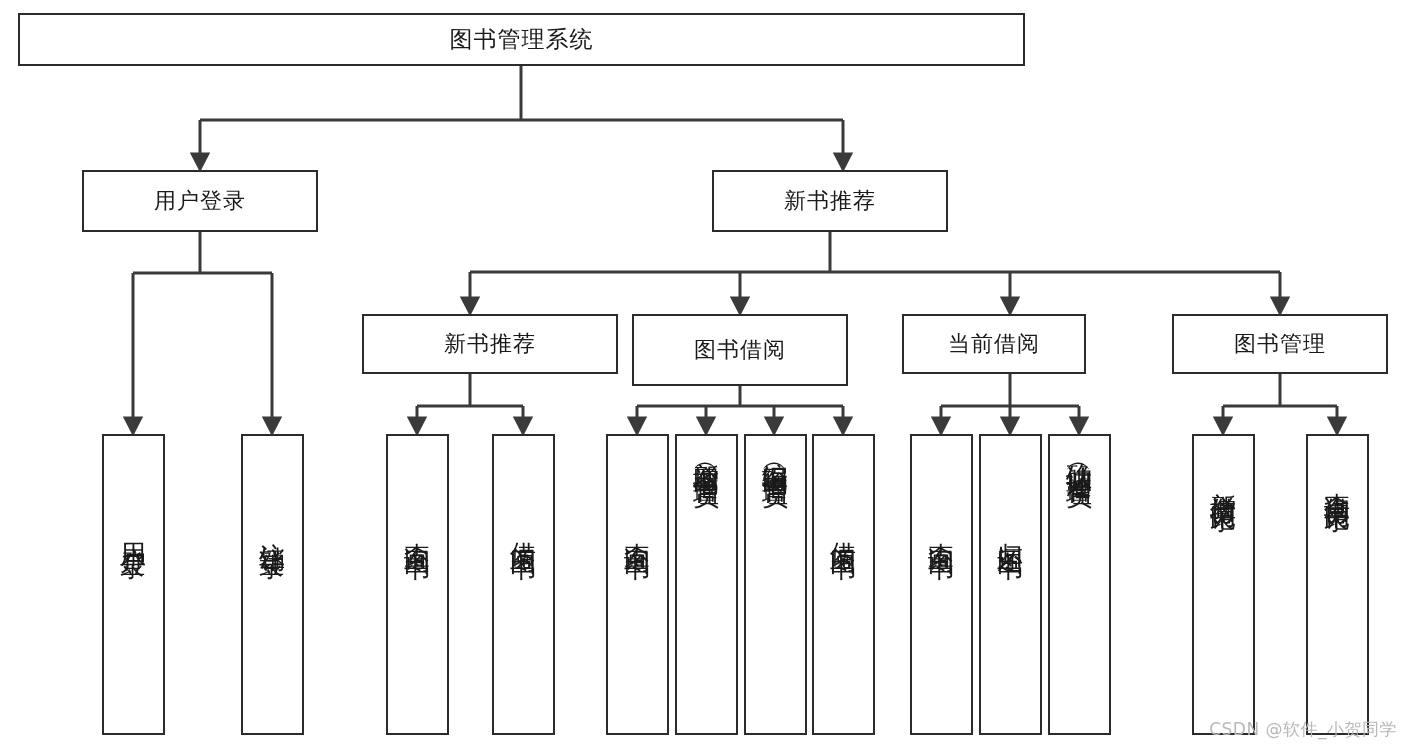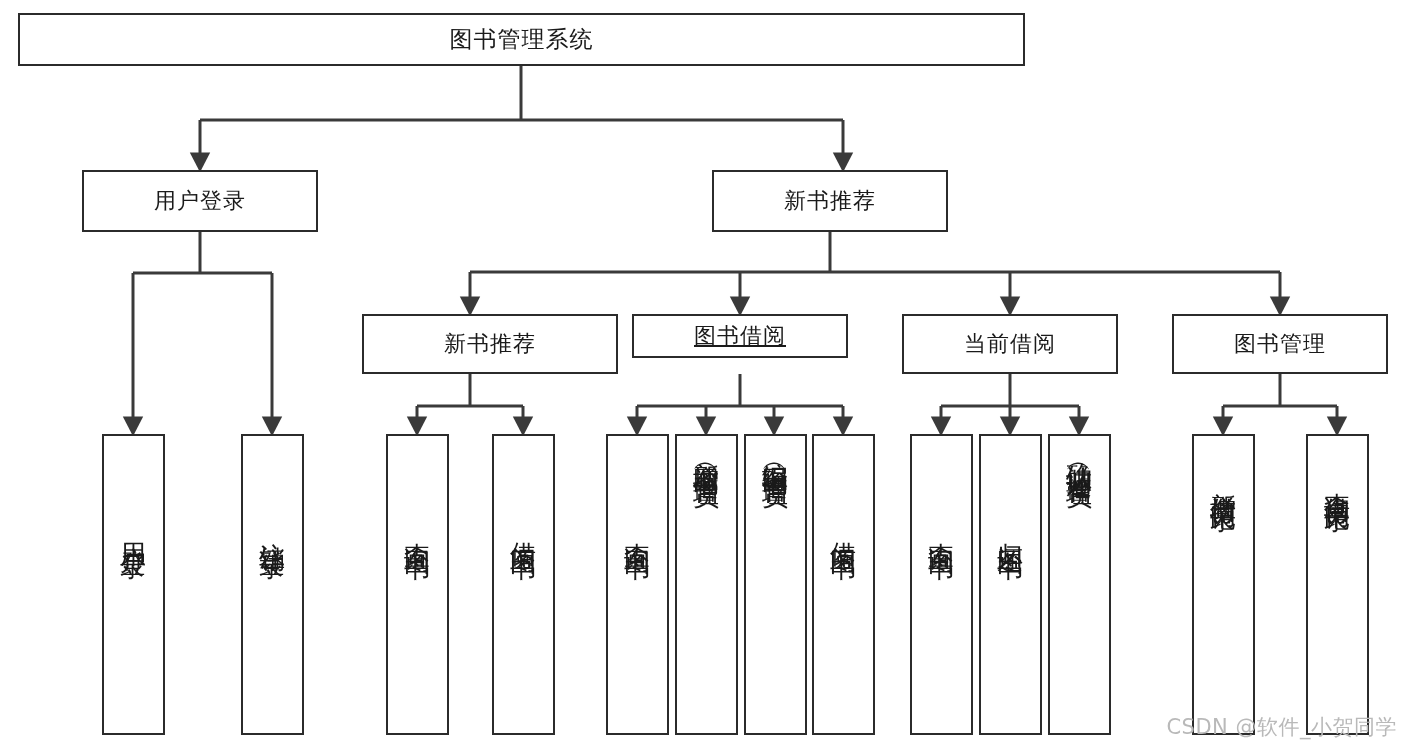--- a/index.html
+++ b/index.html
@@ -58,21 +58,21 @@
   .node.vertical.tall .label {
     letter-spacing: 3px;
   }
   .node.root .label {
     font-size: 23px;
   }
   .watermark {
     position: absolute;
     right: 8px;
     bottom: 6px;
-    font-size: 21px;
+    font-size: 17px;
     color: #b9b9b9;
     white-space: nowrap;
     letter-spacing: 0.5px;
   }
 </style>
 </head>
 <body>
 
 <div id="diagram-root">
 
@@ -135,25 +135,25 @@
   </div>
 
   <div class="node horizontal" style="left:712px; top:170px; width:236px; height:62px;">
     <span class="label">新书推荐</span>
   </div>
 
   <div class="node horizontal" style="left:362px; top:314px; width:256px; height:60px;">
     <span class="label">新书推荐</span>
   </div>
 
-  <div class="node horizontal" style="left:632px; top:314px; width:216px; height:44px;text-decoration:underline;">
+  <div class="node horizontal" style="left:632px; top:314px; width:216px; height:72px;">
     <span class="label">图书借阅</span>
   </div>
 
-  <div class="node horizontal" style="left:902px; top:314px; width:216px; height:60px;">
+  <div class="node horizontal" style="left:902px; top:314px; width:184px; height:60px;">
     <span class="label">当前借阅</span>
   </div>
 
   <div class="node horizontal" style="left:1172px; top:314px; width:216px; height:60px;">
     <span class="label">图书管理</span>
   </div>
 
   <div class="node vertical" style="left:102px; top:434px; width:63px; height:301px; padding-top:86px;">
     <span class="label">用户登录</span>
   </div>

